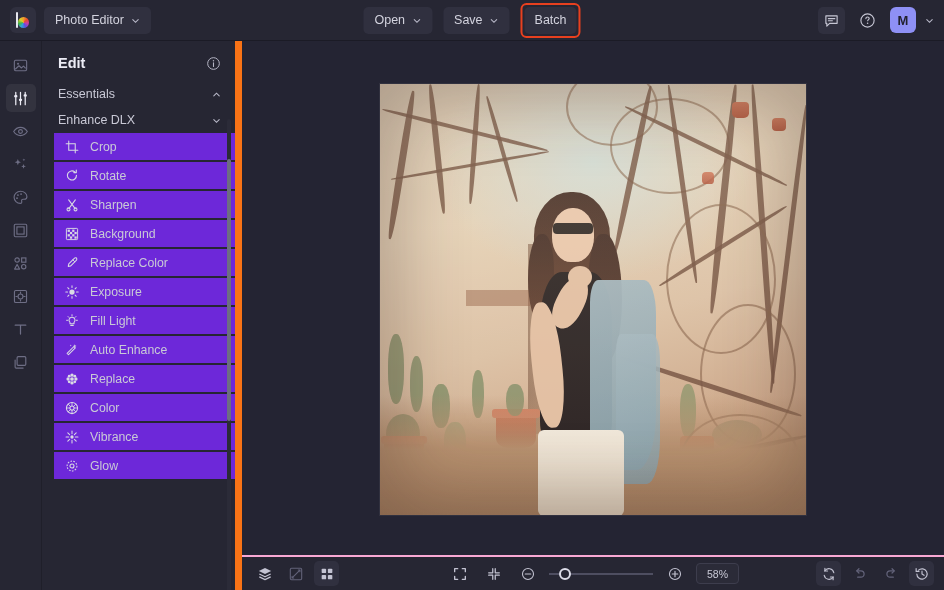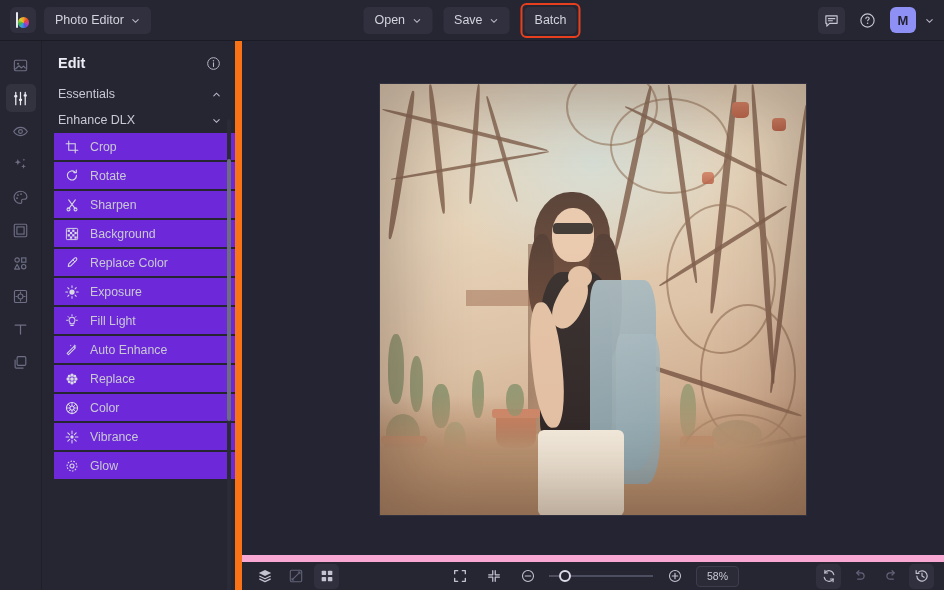--- a/index.html
+++ b/index.html
@@ -168,21 +168,21 @@
     mix-blend-mode: screen; pointer-events: none;
   }
   .vig {
     position: absolute; inset: 0; pointer-events: none;
     box-shadow: inset 0 0 70px 18px rgba(60,35,30,.30);
   }
 
   
   .bottombar {
     position: absolute; left: 0; right: 0; bottom: 0; height: 35px;
-    background: #262633; border-top: 7px solid #f9a8d4;
+    background: #262633; border-top: 2px solid #f9a8d4;
     display: flex; align-items: center; padding: 0 10px;
   }
   .bb-left { display: flex; align-items: center; gap: 6px; }
   .bb-icon {
     width: 25px; height: 25px; border-radius: 5px;
     display: flex; align-items: center; justify-content: center;
     color: #c3c3d2; cursor: pointer;
   }
   .bb-icon.filled { background: #30303f; }
   .bb-icon.dim { color: #63637a; }

